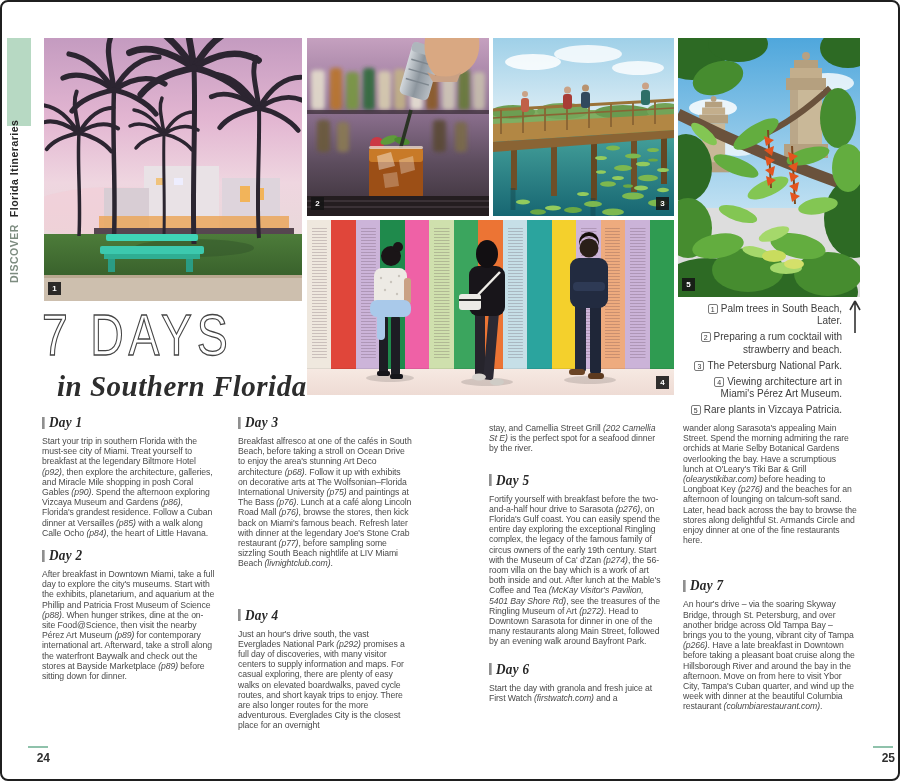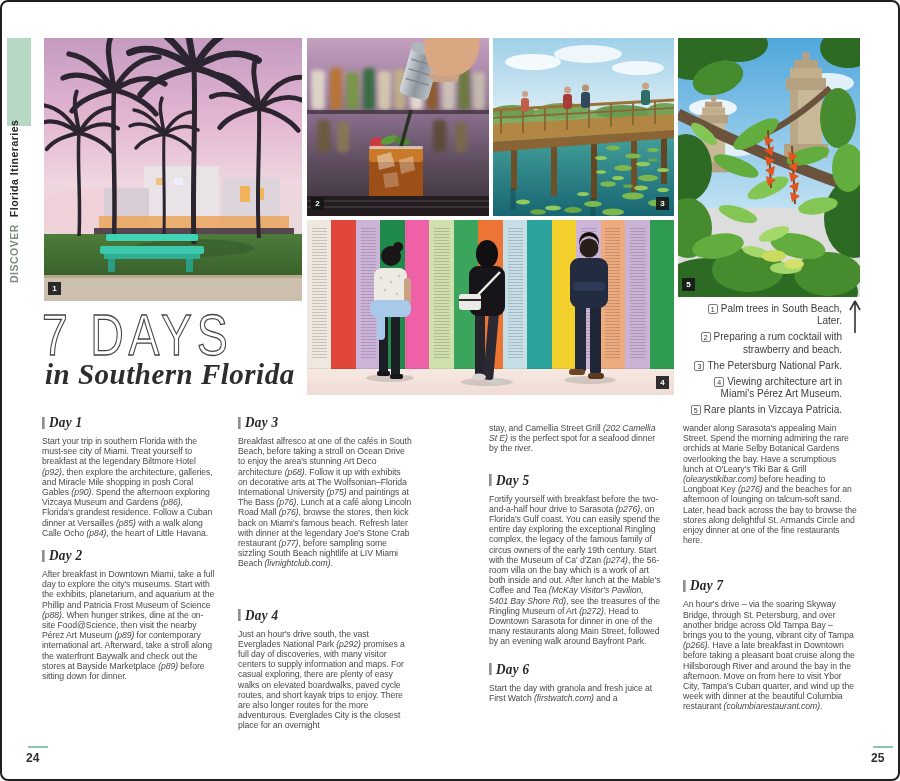--- a/index.html
+++ b/index.html
@@ -28,32 +28,32 @@
   
   .captions{position:absolute;left:688px;top:301px;width:152px;text-align:right;color:#3c3c3c;font-size:10px;line-height:1.22;}
   .cap{margin-bottom:4px;}
   .capnum{display:inline-block;width:10px;height:10px;line-height:10px;text-align:center;font-size:7px;color:#333;border:1px solid #7a7a7a;border-radius:2px;margin-right:3px;vertical-align:0px;box-sizing:border-box;}
   .cap-arrow{position:absolute;left:846px;top:297px;}
   
   .title{position:absolute;left:40px;top:299px;margin:0;font-family:"Liberation Sans",sans-serif;font-weight:300;font-size:58px;letter-spacing:6px;color:#414141;transform:scaleX(.8);transform-origin:0 0;white-space:nowrap;}
   @supports (-webkit-text-stroke:1px black){
     .title{color:transparent;-webkit-text-stroke:1.3px #454545;}
   }
-  .subtitle{position:absolute;left:43px;top:356px;margin:0;font-family:"Liberation Serif",serif;font-style:italic;font-weight:600;font-size:29px;letter-spacing:.5px;color:#2d2d2d;}
+  .subtitle{position:absolute;left:43px;top:356px;margin:12px;font-family:"Liberation Serif",serif;font-style:italic;font-weight:600;font-size:29px;letter-spacing:.5px;color:#2d2d2d;}
   
   .col{position:absolute;width:198px;transform:scaleX(.88);transform-origin:0 0;}
   .c1{left:40px;top:412px;} .c2{left:236px;top:412px;} .c3{left:487px;top:421px;} .c4{left:681px;top:421px;}
   .dh{display:flex;align-items:center;gap:5px;margin:0 0 5px 0;}
   .dh .bar{width:3px;height:12px;background:#8f8f8f;flex:none;}
   .dh .t{font-family:"Liberation Serif",serif;font-style:italic;font-weight:700;font-size:15px;color:#272727;letter-spacing:.3px;}
   .col p{margin:0;font-size:9.9px;line-height:1.03;letter-spacing:-.1px;color:#4a4a4a;}
   .it{font-style:italic;}
   .day{margin-bottom:12px;}
   
-  .pageno{position:absolute;width:24px;text-align:left;font-size:12px;font-weight:700;color:#2f2f2f;}
+  .pageno{position:absolute;width:24px;text-align:right;font-size:12px;font-weight:700;color:#2f2f2f;}
   .pn-l{left:24px;top:744px;} .pn-r{left:856px;top:744px;margin-left:13px;}
   .rule{width:20px;height:2px;background:#8fc2ab;margin:0 auto 3px;}
 </style>
 </head>
 <body>
 
 <div class="frame">
 
   <div class="tab"></div>
   <div class="side-label">

